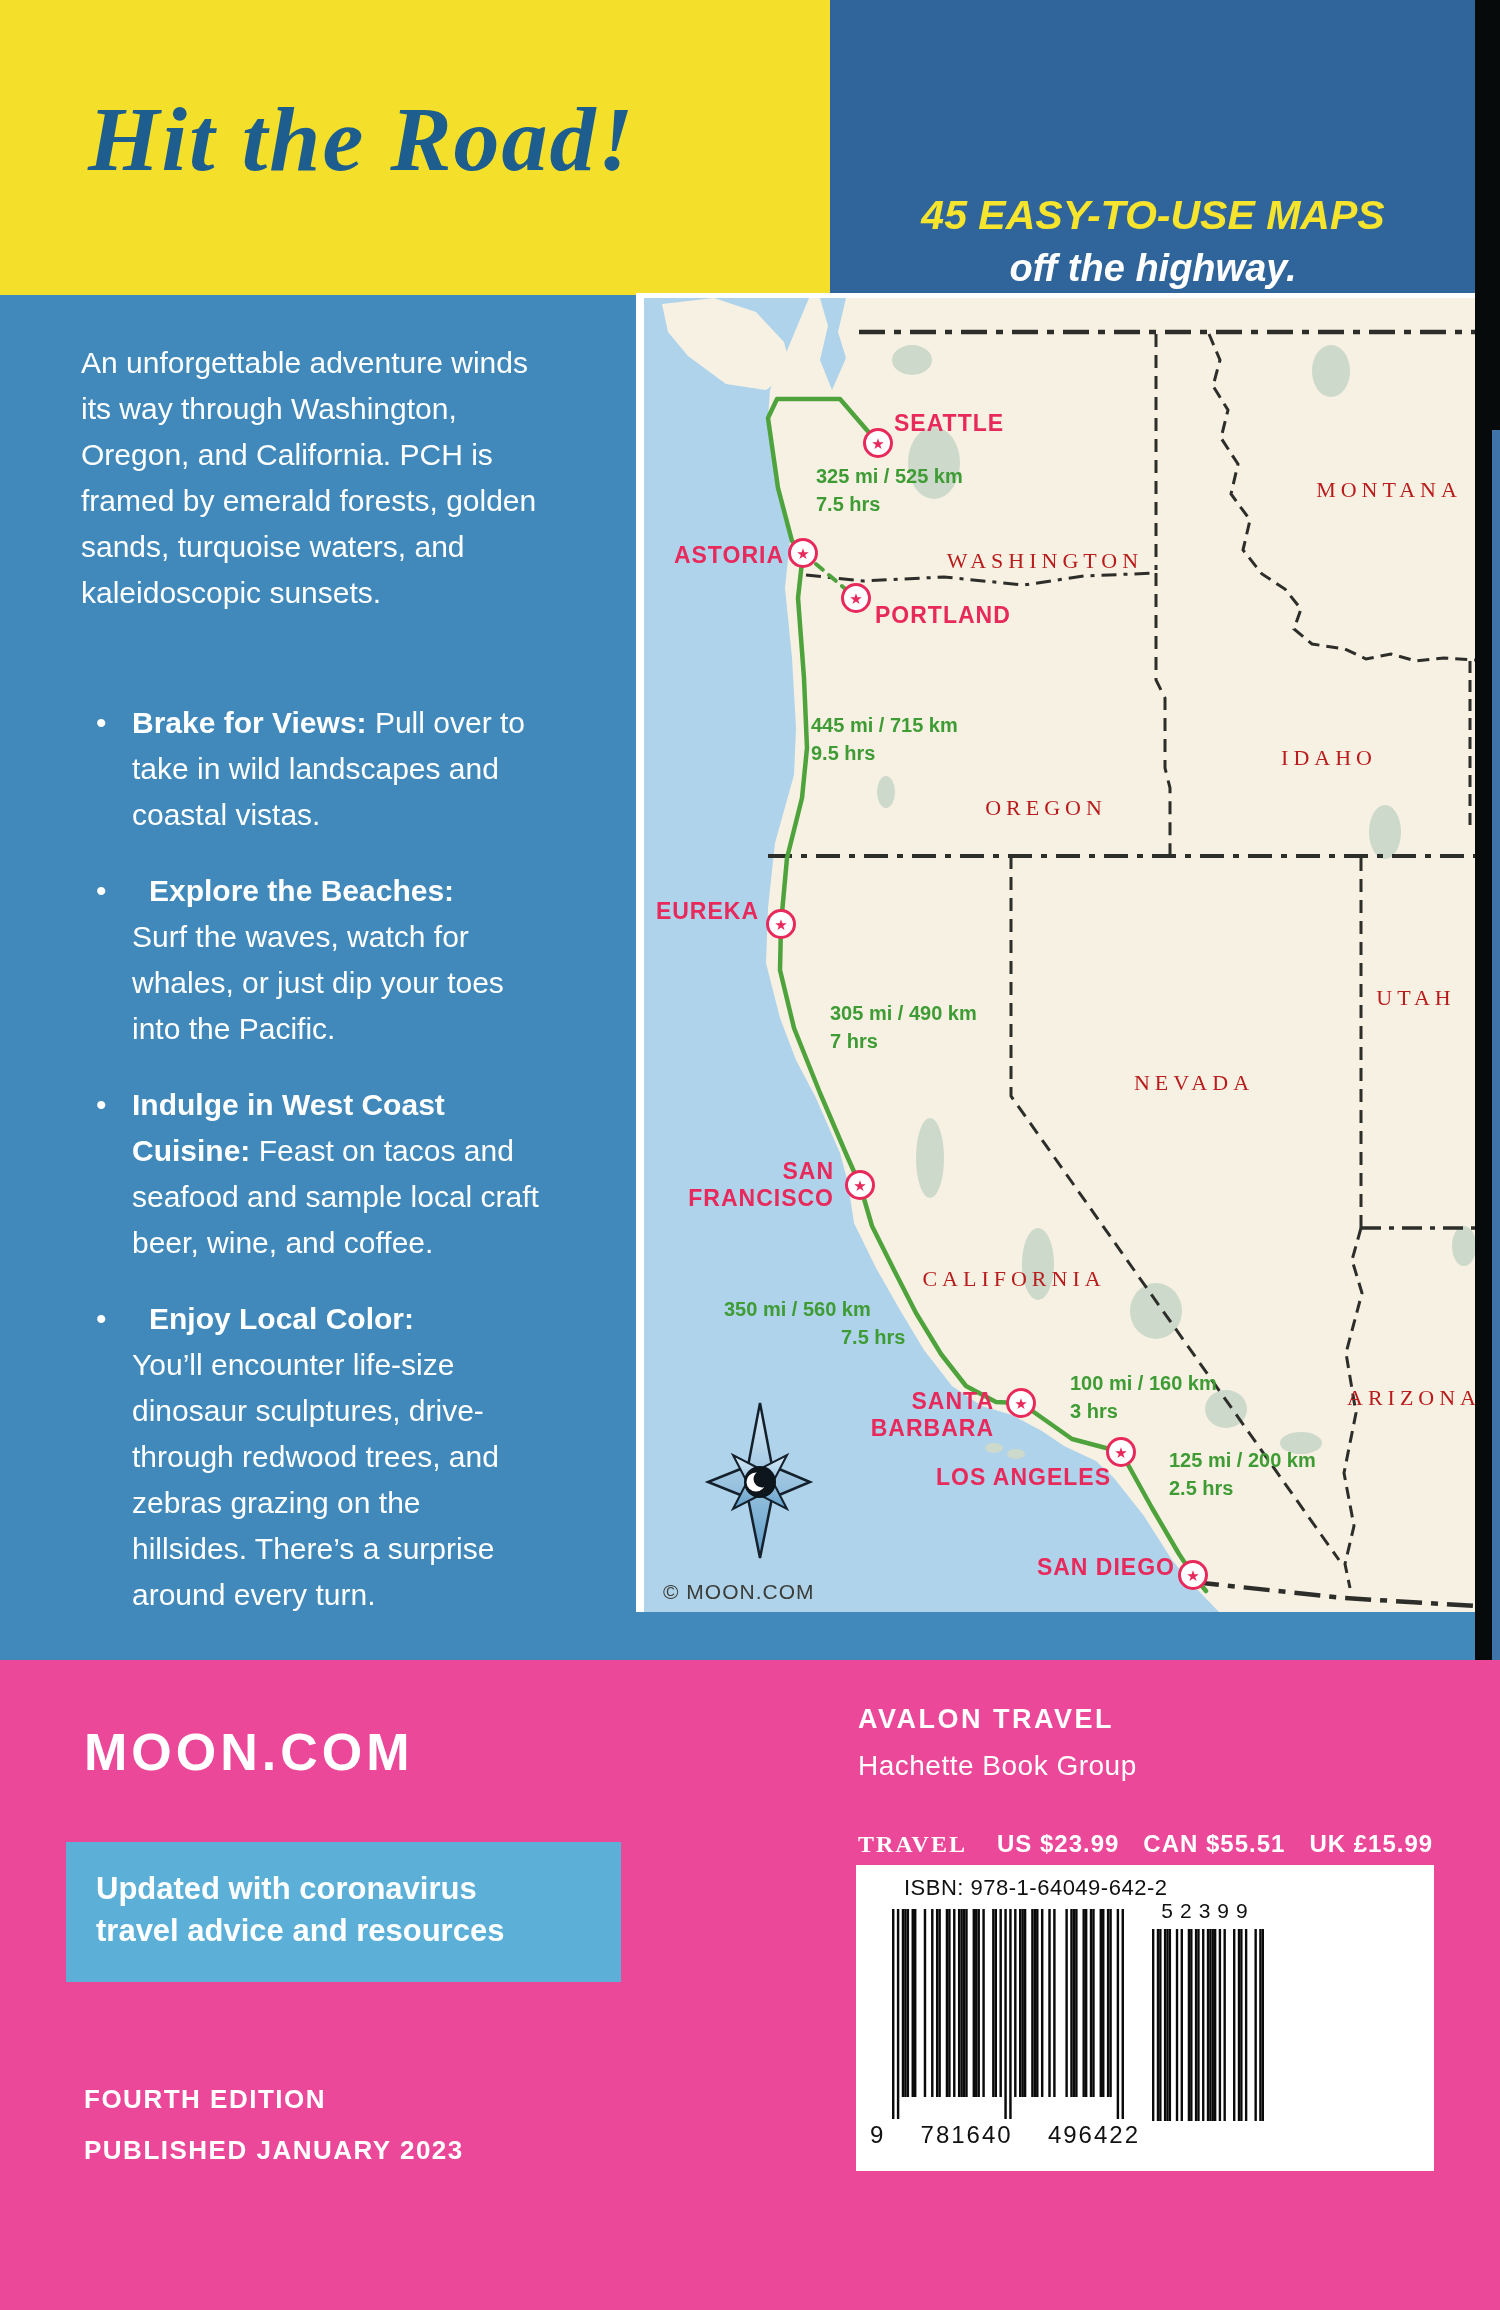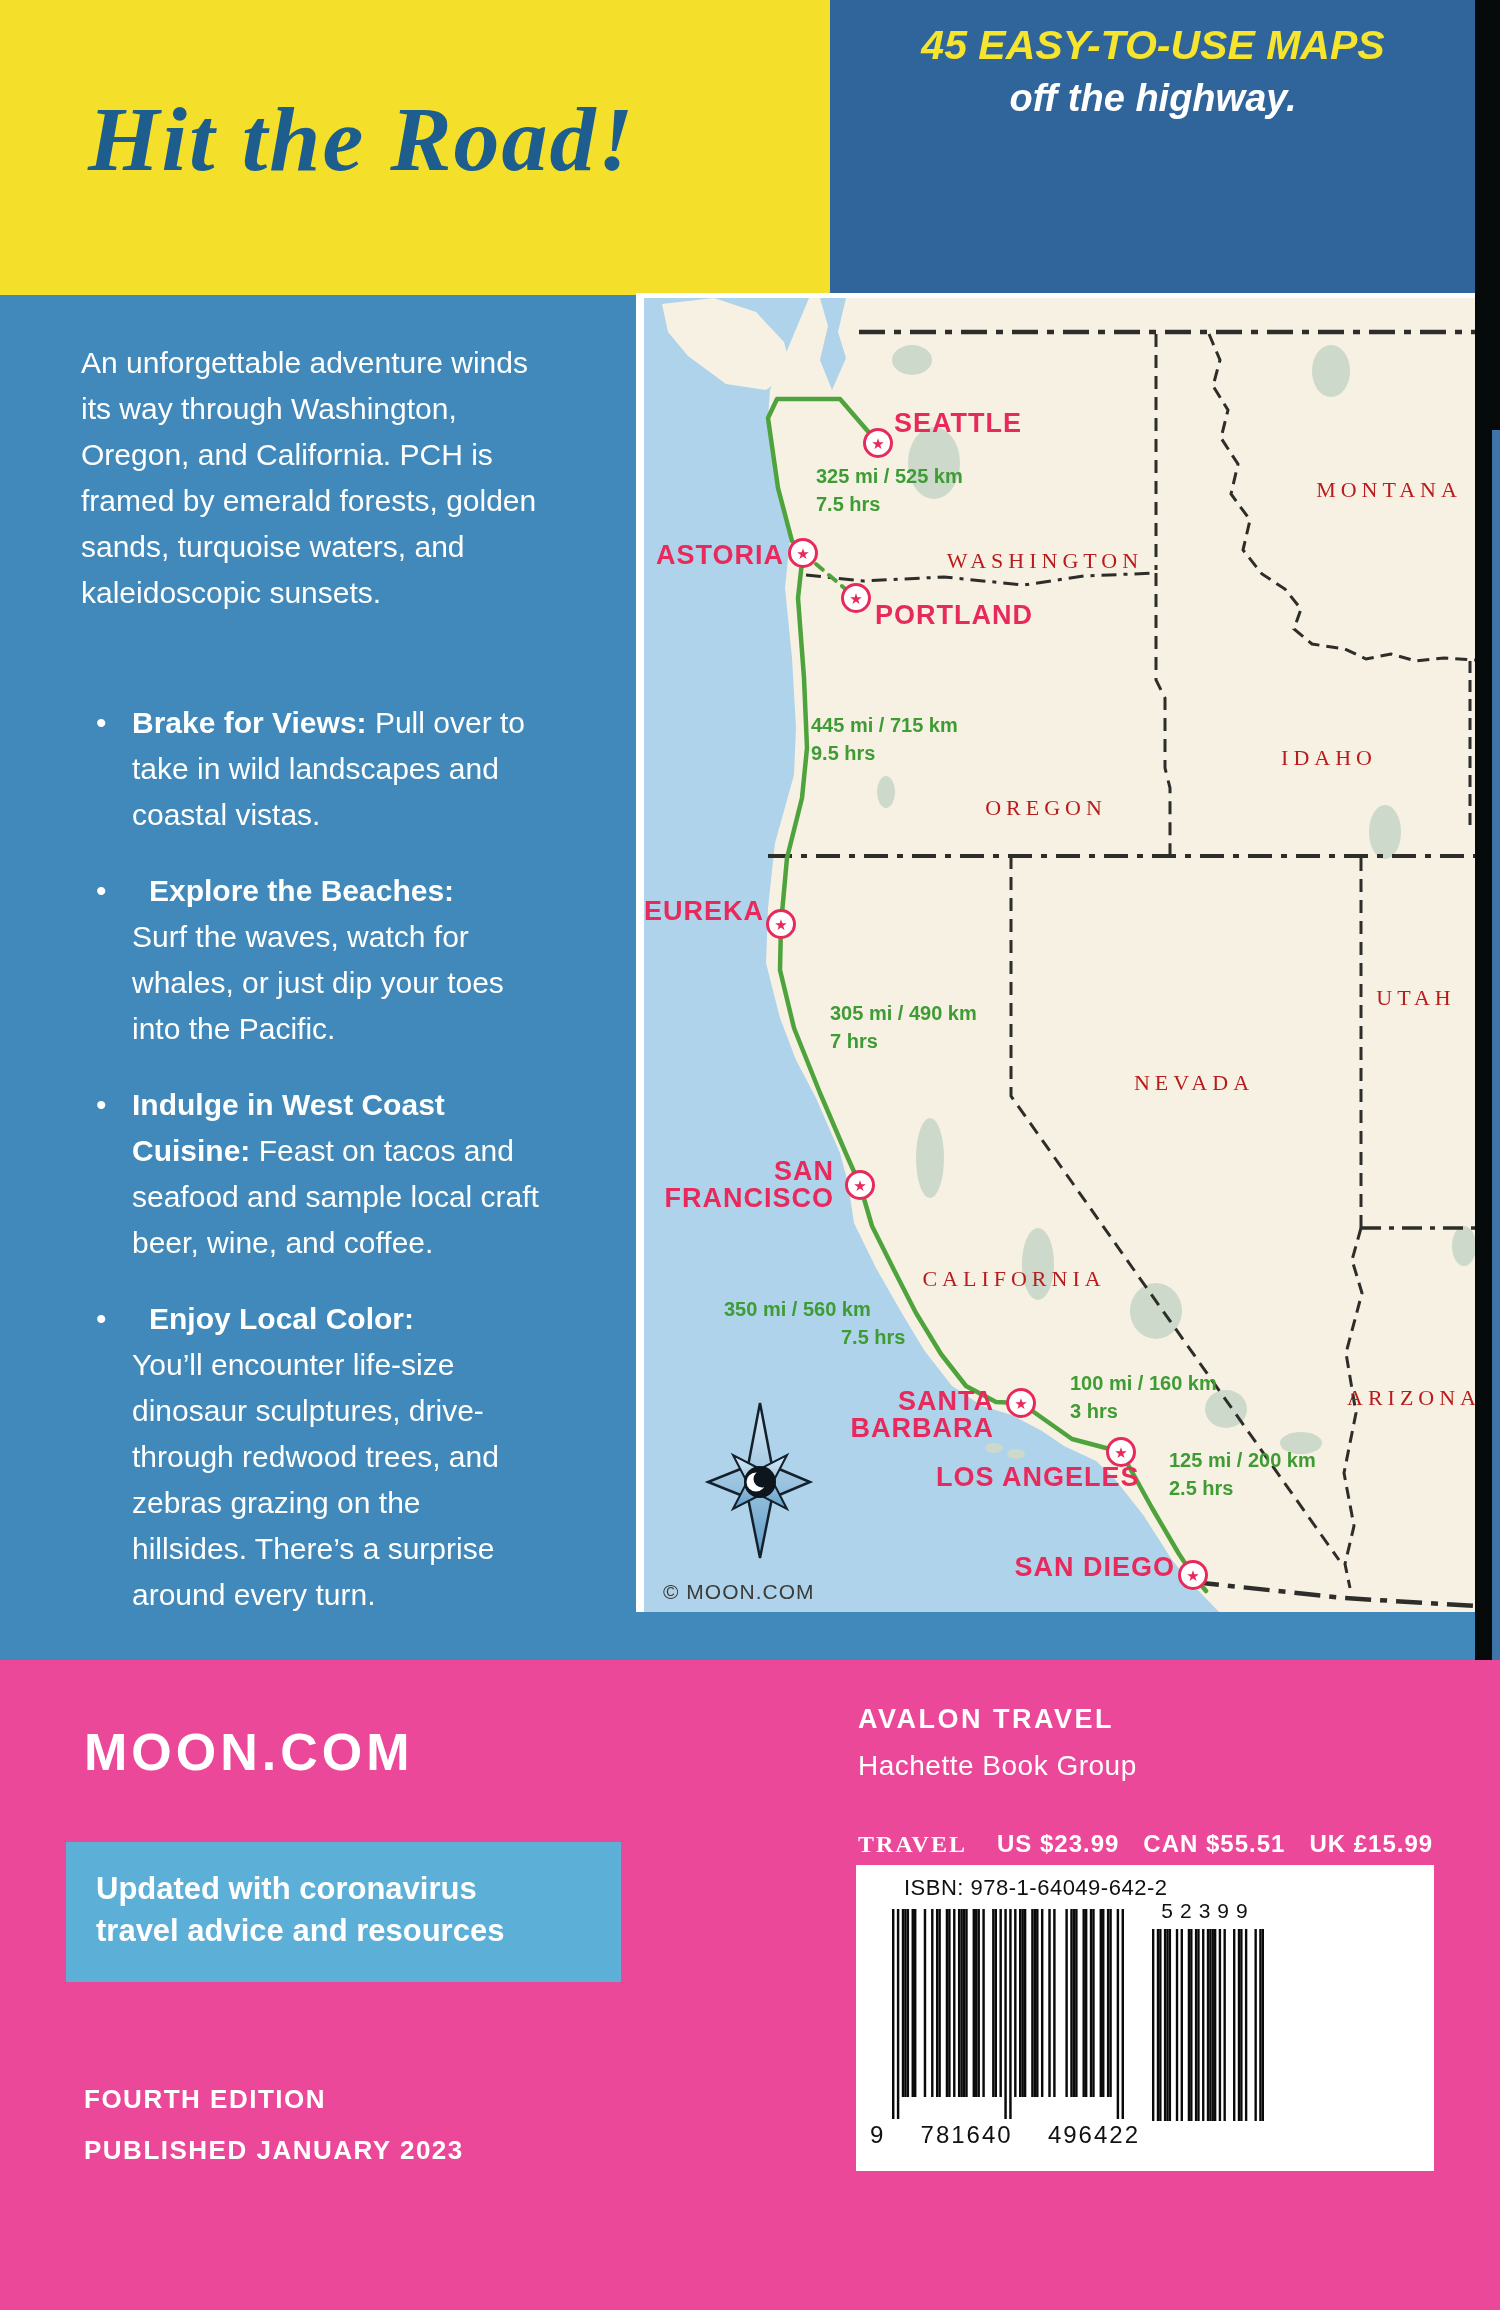--- a/index.html
+++ b/index.html
@@ -6,40 +6,40 @@
   .page{position:relative;width:1500px;height:2310px;overflow:hidden;
         font-family:"Liberation Sans",sans-serif;background:#4189ba;}
   .abs{position:absolute;}
 
   
   .yellow-block{left:0;top:0;width:830px;height:295px;background:#f4e02b;}
   .tagline{left:88px;top:86px;width:660px;
            font-family:"Liberation Serif",serif;font-style:italic;font-weight:bold;
            font-size:92px;color:#1d5e8f;letter-spacing:2px;white-space:nowrap;}
   .maps-block{left:830px;top:0;width:646px;height:295px;background:#2f659a;
-              display:flex;flex-direction:column;align-items:center;justify-content:flex-start;
-              padding-top:18px;box-sizing:border-box;}
+              display:flex;flex-direction:column;align-items:center;justify-content:flex-end;
+              padding-top:40px;box-sizing:border-box;}
   .maps-title{font-style:italic;font-weight:bold;font-size:41px;color:#f7e42d;line-height:54px;}
   .maps-sub{font-style:italic;font-weight:bold;font-size:38px;color:#ffffff;line-height:53px;}
 
   
   .content-bg{left:0;top:295px;width:1476px;height:1443px;background:#4189ba;}
   .intro{left:81px;top:340px;width:470px;font-size:30px;line-height:46px;color:#fff;}
   .bullets{left:96px;top:700px;width:445px;margin:0;padding:0;list-style:none;
            font-size:30px;line-height:46px;color:#fff;}
   .bullets li{position:relative;margin:0 0 30px 36px;}
   .bullets li .dot{position:absolute;left:-36px;top:0;font-size:30px;}
   .bullets b{font-weight:bold;}
   .lead-block b{display:block;margin-left:17px;}
 
   
   .map-panel{left:636px;top:293px;width:840px;height:1319px;background:#ffffff;}
   .map{left:8px;top:5px;width:832px;height:1314px;background:#aed3ea;overflow:hidden;}
   .map svg{position:absolute;left:0;top:0;}
-  .city{position:absolute;font-weight:bold;font-size:27px;letter-spacing:1px;
+  .city{position:absolute;font-weight:bold;font-size:23px;letter-spacing:1px;
         color:#e8295b;line-height:27px;white-space:nowrap;}
   .city.r{text-align:right;}
   .seg{position:absolute;font-weight:bold;font-size:20px;line-height:28px;
        color:#3f9c35;white-space:nowrap;}
   .state{position:absolute;transform:translateX(-50%);
          font-family:"Liberation Serif",serif;font-size:22px;letter-spacing:5px;
          color:#b91c1c;white-space:nowrap;margin-top:40px;}
   .credit{position:absolute;left:19px;top:1282px;font-size:21px;letter-spacing:1px;color:#3c3c38;}
 
   

